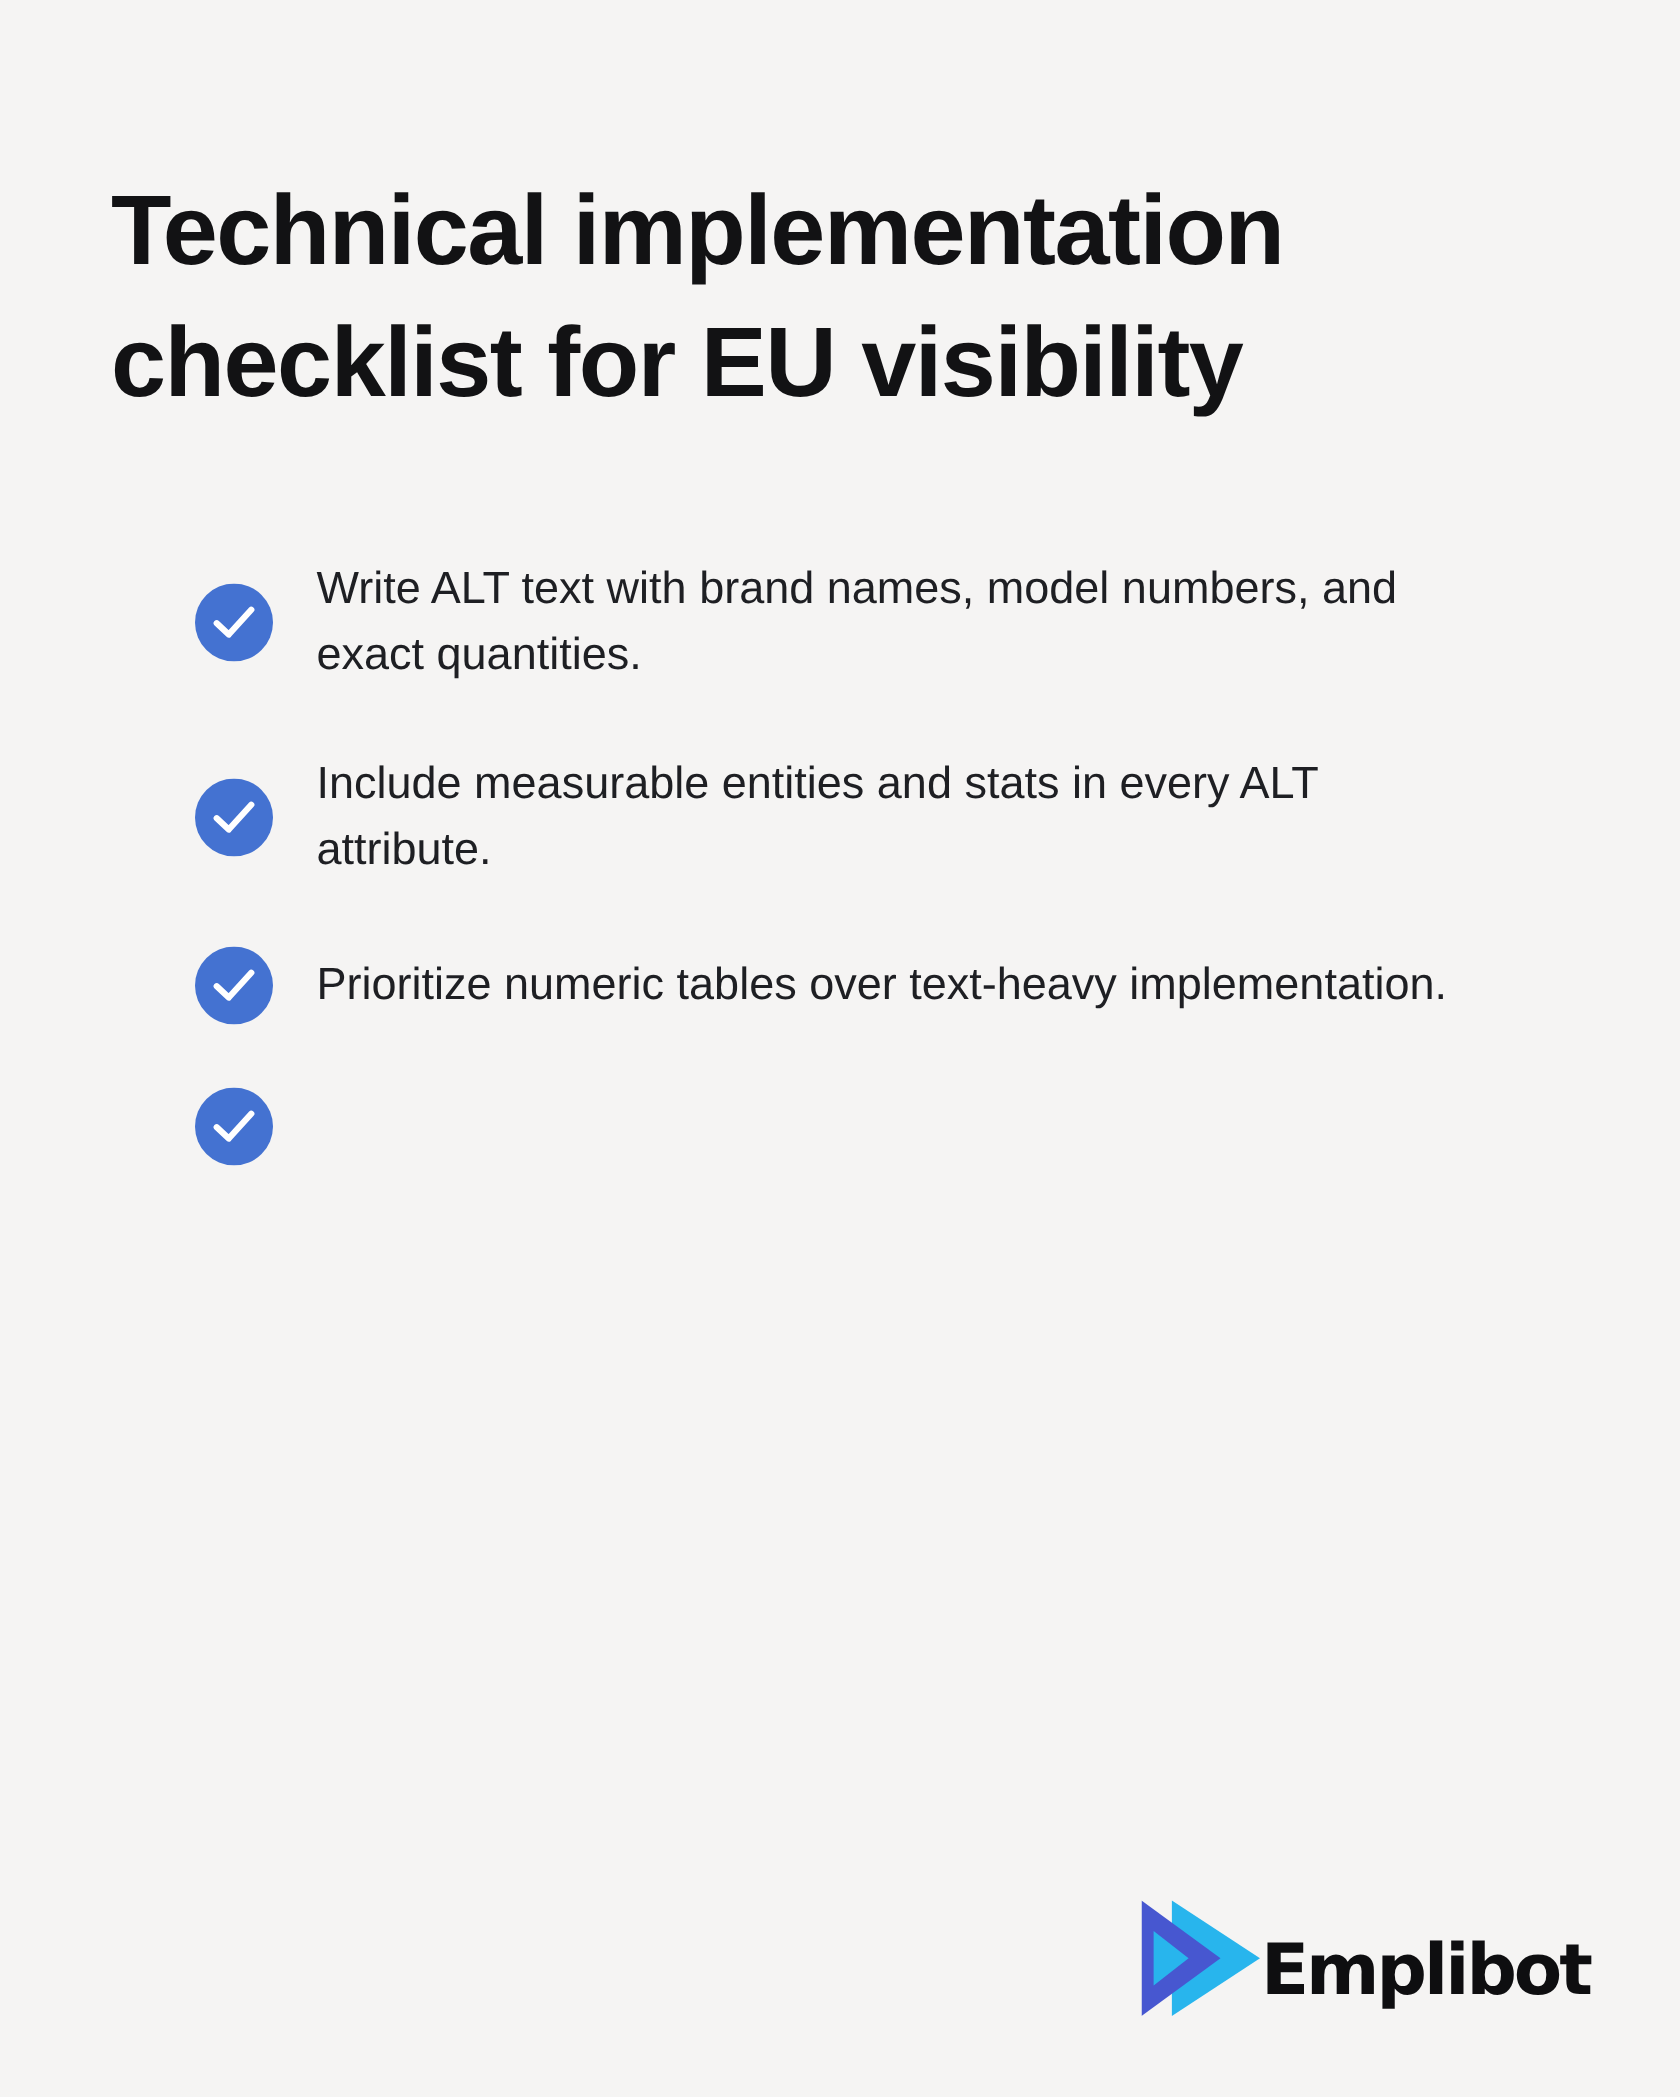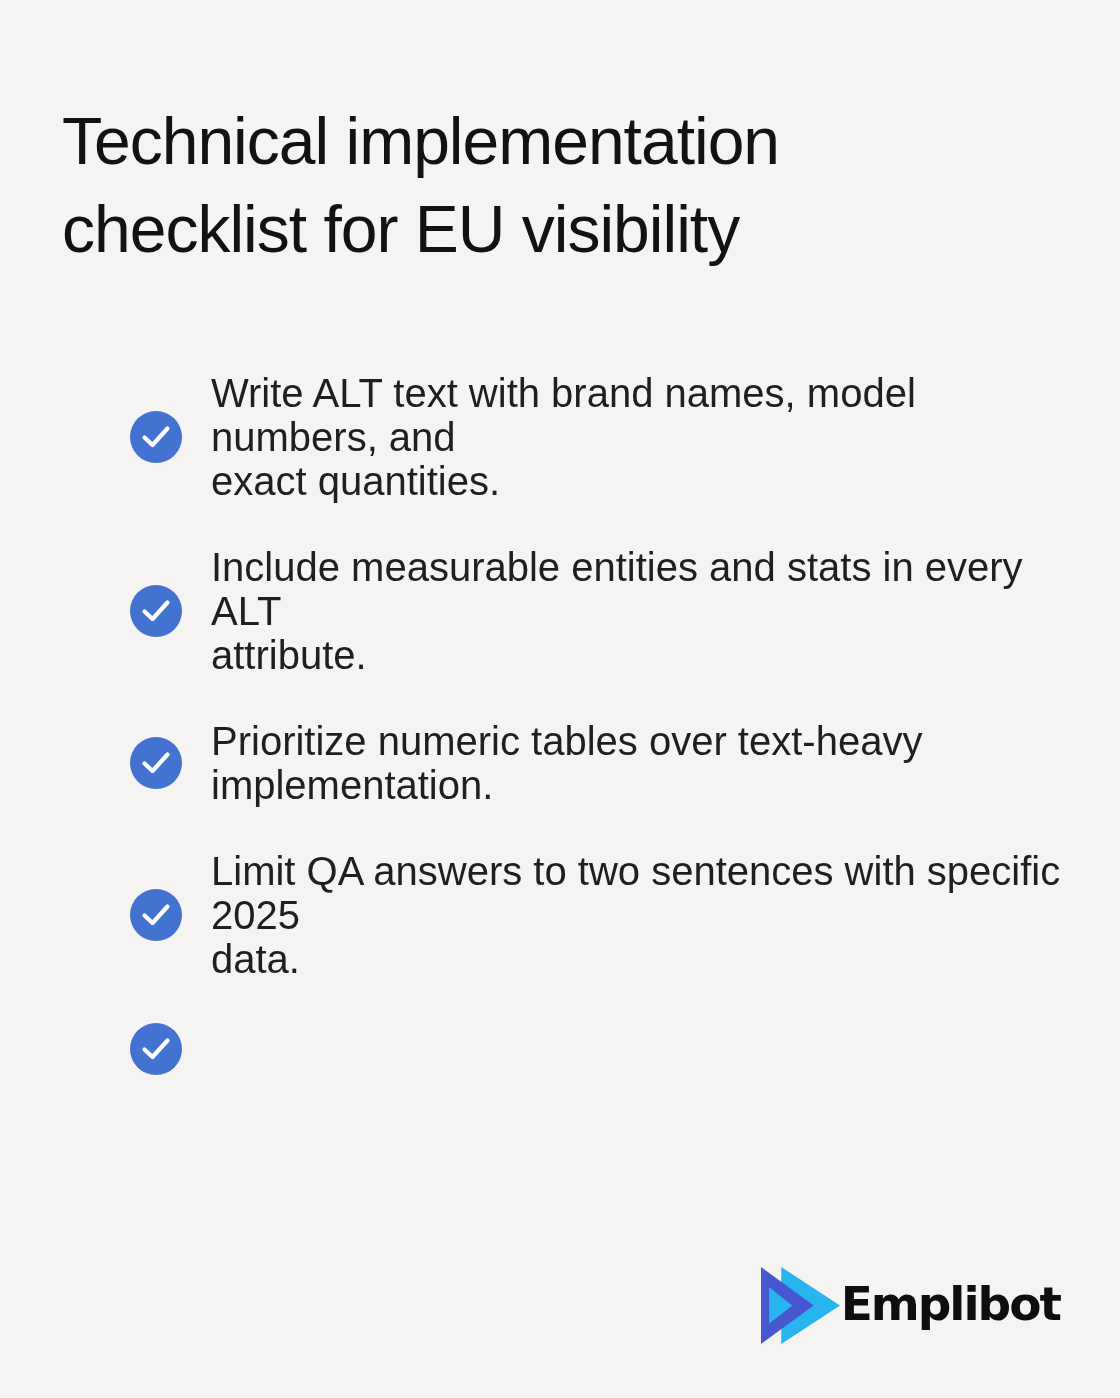--- a/index.html
+++ b/index.html
@@ -13,25 +13,25 @@
     background: var(--bg, #f5f4f3);
     font-family: "Liberation Sans", sans-serif;
     overflow: hidden;
   }
 
   
   .title {
     position: absolute;
     left: 62px;
     top: 97px;
-    margin: 0;
+    margin: 12px;
     width: 1000px;
     font-size: 66px;
     line-height: 88px;
-    font-weight: 400;
+    font-weight: 700;
     letter-spacing: -1px;
     color: var(--title-color, #121214);
     white-space: pre-line;
   }
 
   
   .checklist {
     position: absolute;
     left: 130px;
     top: 371px;
@@ -51,34 +51,34 @@
   }
   .check-badge circle { fill: var(--check-blue, #4472d1); }
   .check-badge path {
     fill: none;
     stroke: var(--check-mark, #ffffff);
     stroke-width: 4.2;
     stroke-linecap: round;
     stroke-linejoin: round;
   }
   .check-text {
-    font-size: 40px;
+    font-size: 30px;
     line-height: 44px;
     color: var(--body-color, #1e1f23);
     white-space: pre-line;
   }
 
   
   .brand {
     position: absolute;
     top: 1265px;
     right: 60px;
     height: 80px;
     display: flex;
-    align-items: center;
+    align-items: flex-end;
     gap: 1px;
   }
   .brand-icon {
     width: 79px;
     height: 79px;
     display: block;
   }
   .brand-icon .tri-cyan   { fill: var(--logo-cyan, #28b5ed); }
   .brand-icon .tri-indigo { fill: var(--logo-indigo, #4757d0); }
   .brand-name {
@@ -118,28 +118,20 @@
 
 
   <div class="check-item">
     <svg class="check-badge" viewBox="0 0 52 52">
       <circle cx="26" cy="26" r="26"></circle>
       <path d="M14.5 26.5 L22.5 34 L37.5 17.5"></path>
     </svg>
     <div class="check-text">Prioritize numeric tables over text-heavy implementation.</div>
   </div>
 
-  <div class="check-item">
-    <svg class="check-badge" viewBox="0 0 52 52">
-      <circle cx="26" cy="26" r="26"></circle>
-      <path d="M14.5 26.5 L22.5 34 L37.5 17.5"></path>
-    </svg>
-    <div class="check-text">Limit QA answers to two sentences with specific 2025
-data.</div>
-  </div>
 
 
   <div class="check-item">
     <svg class="check-badge" viewBox="0 0 52 52">
       <circle cx="26" cy="26" r="26"></circle>
       <path d="M14.5 26.5 L22.5 34 L37.5 17.5"></path>
     </svg>
   </div>
 
 </div>

